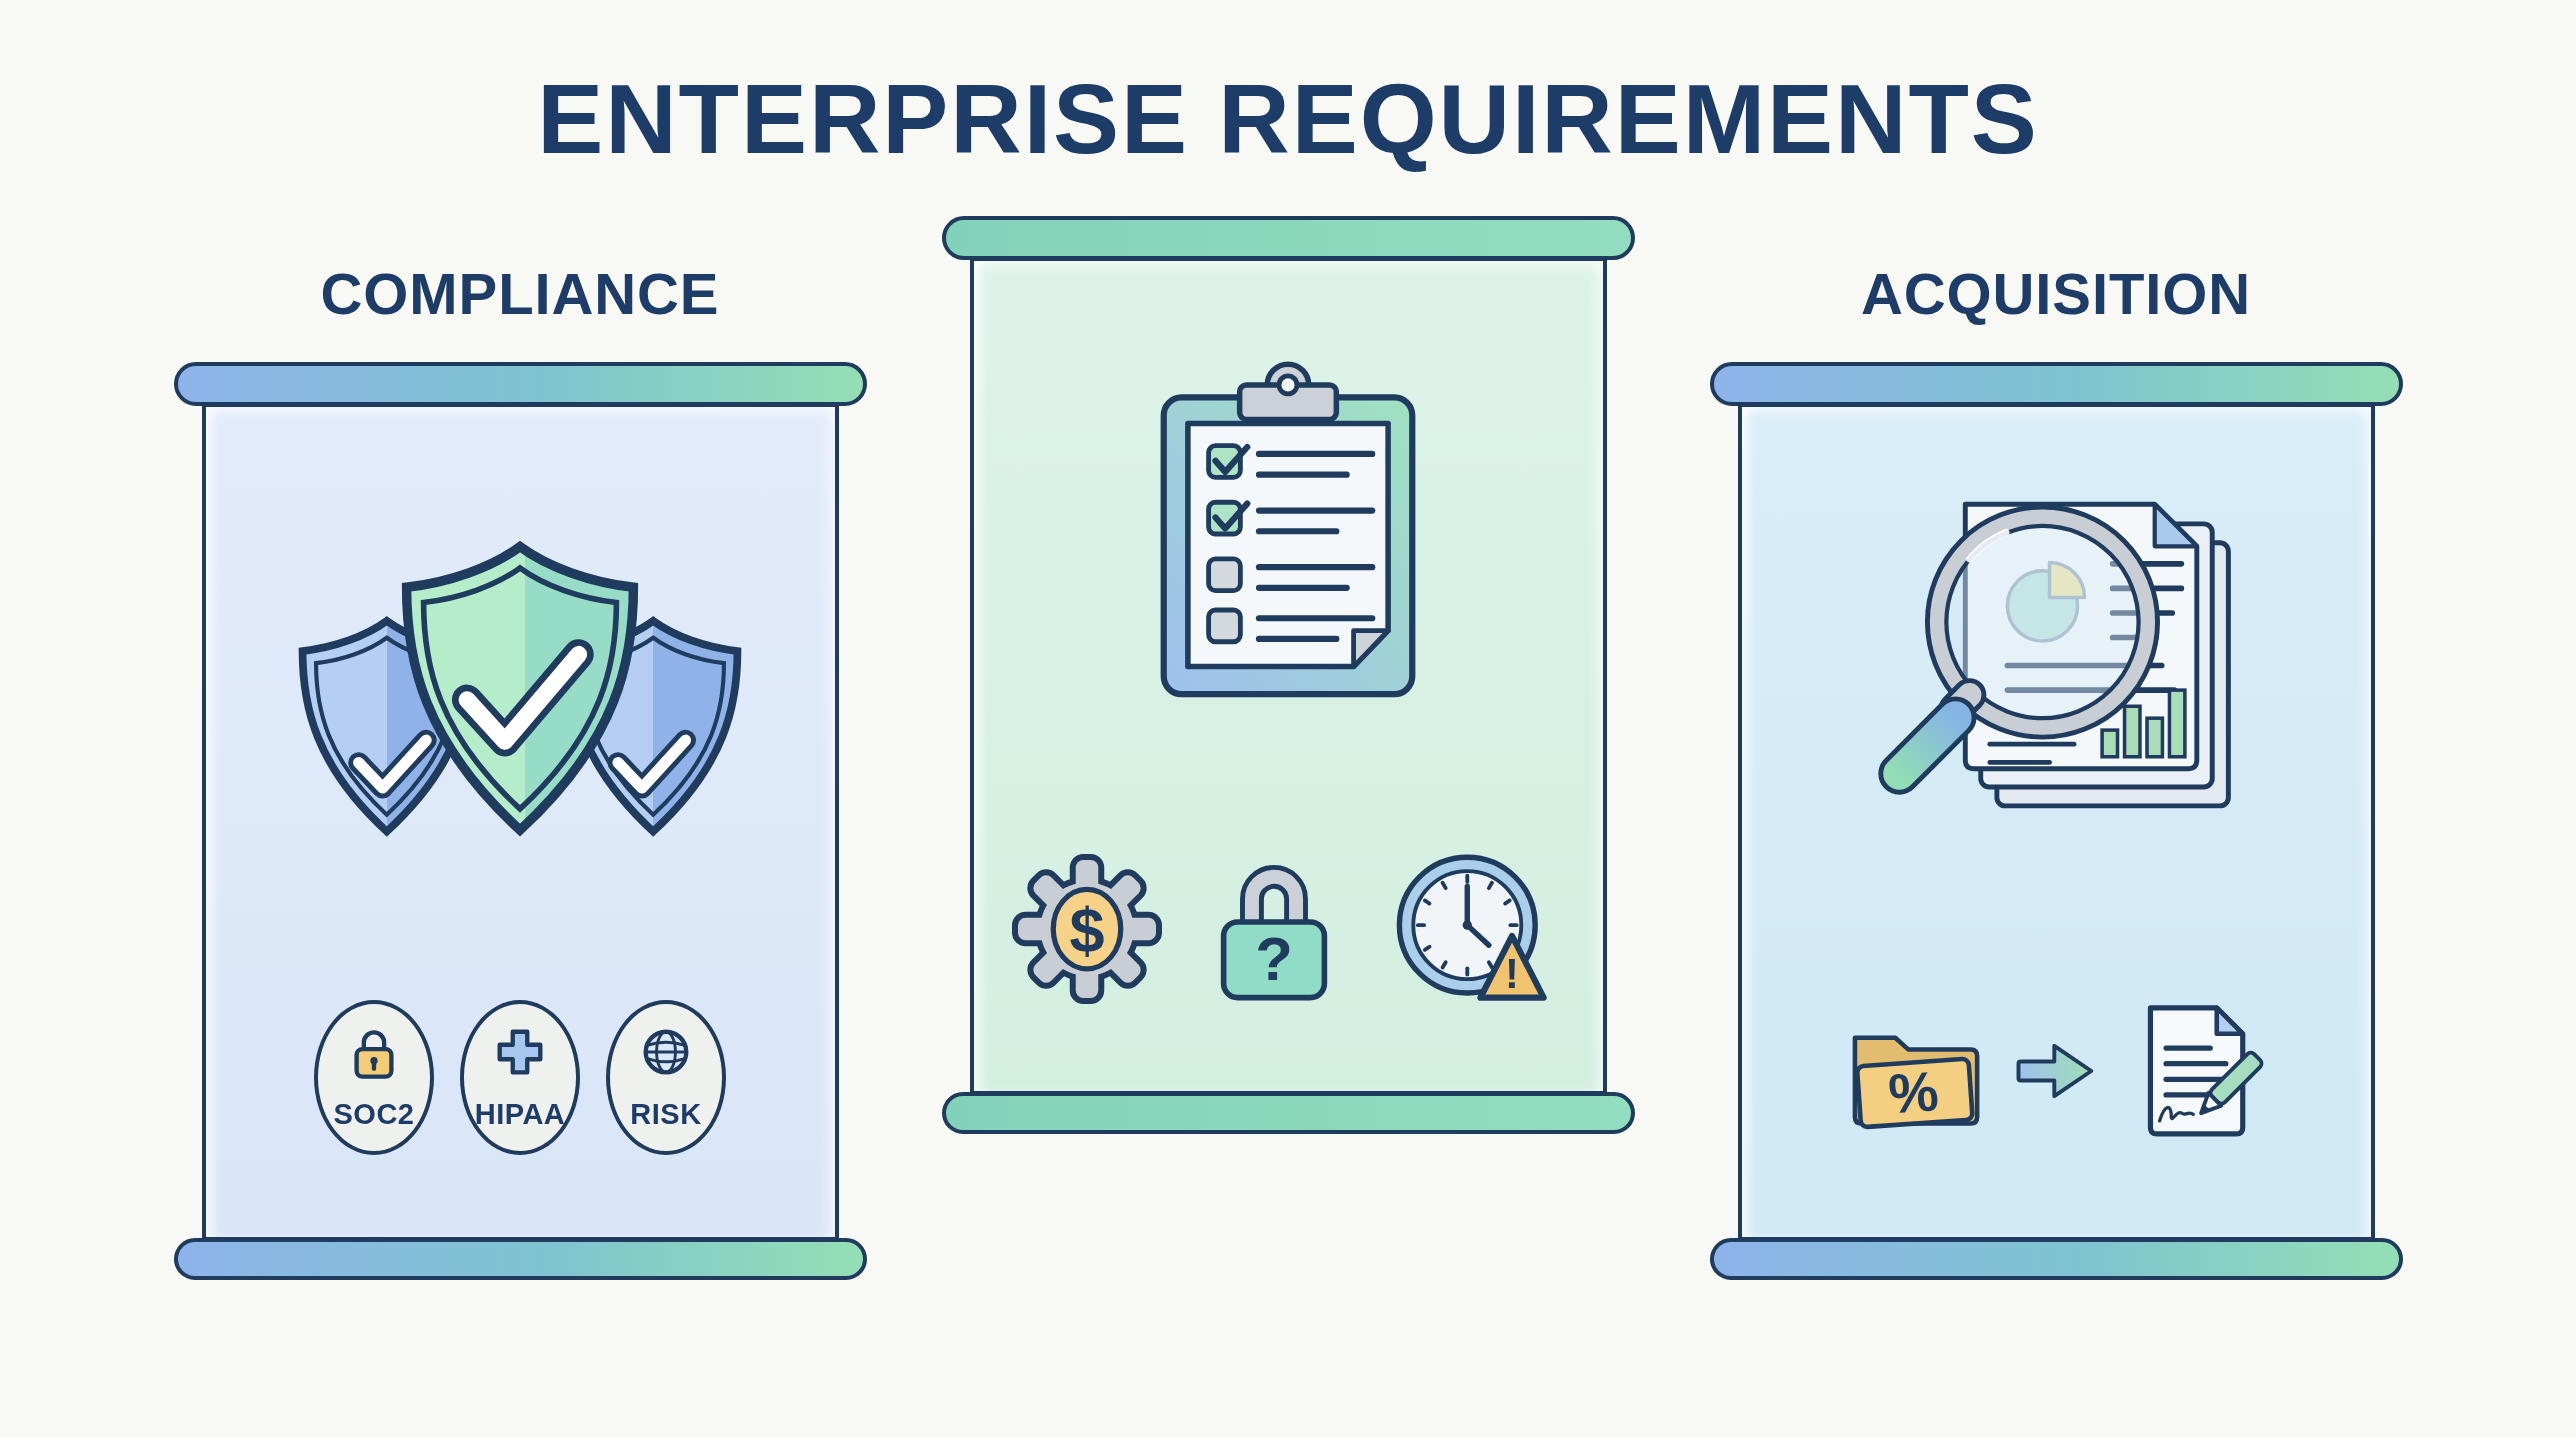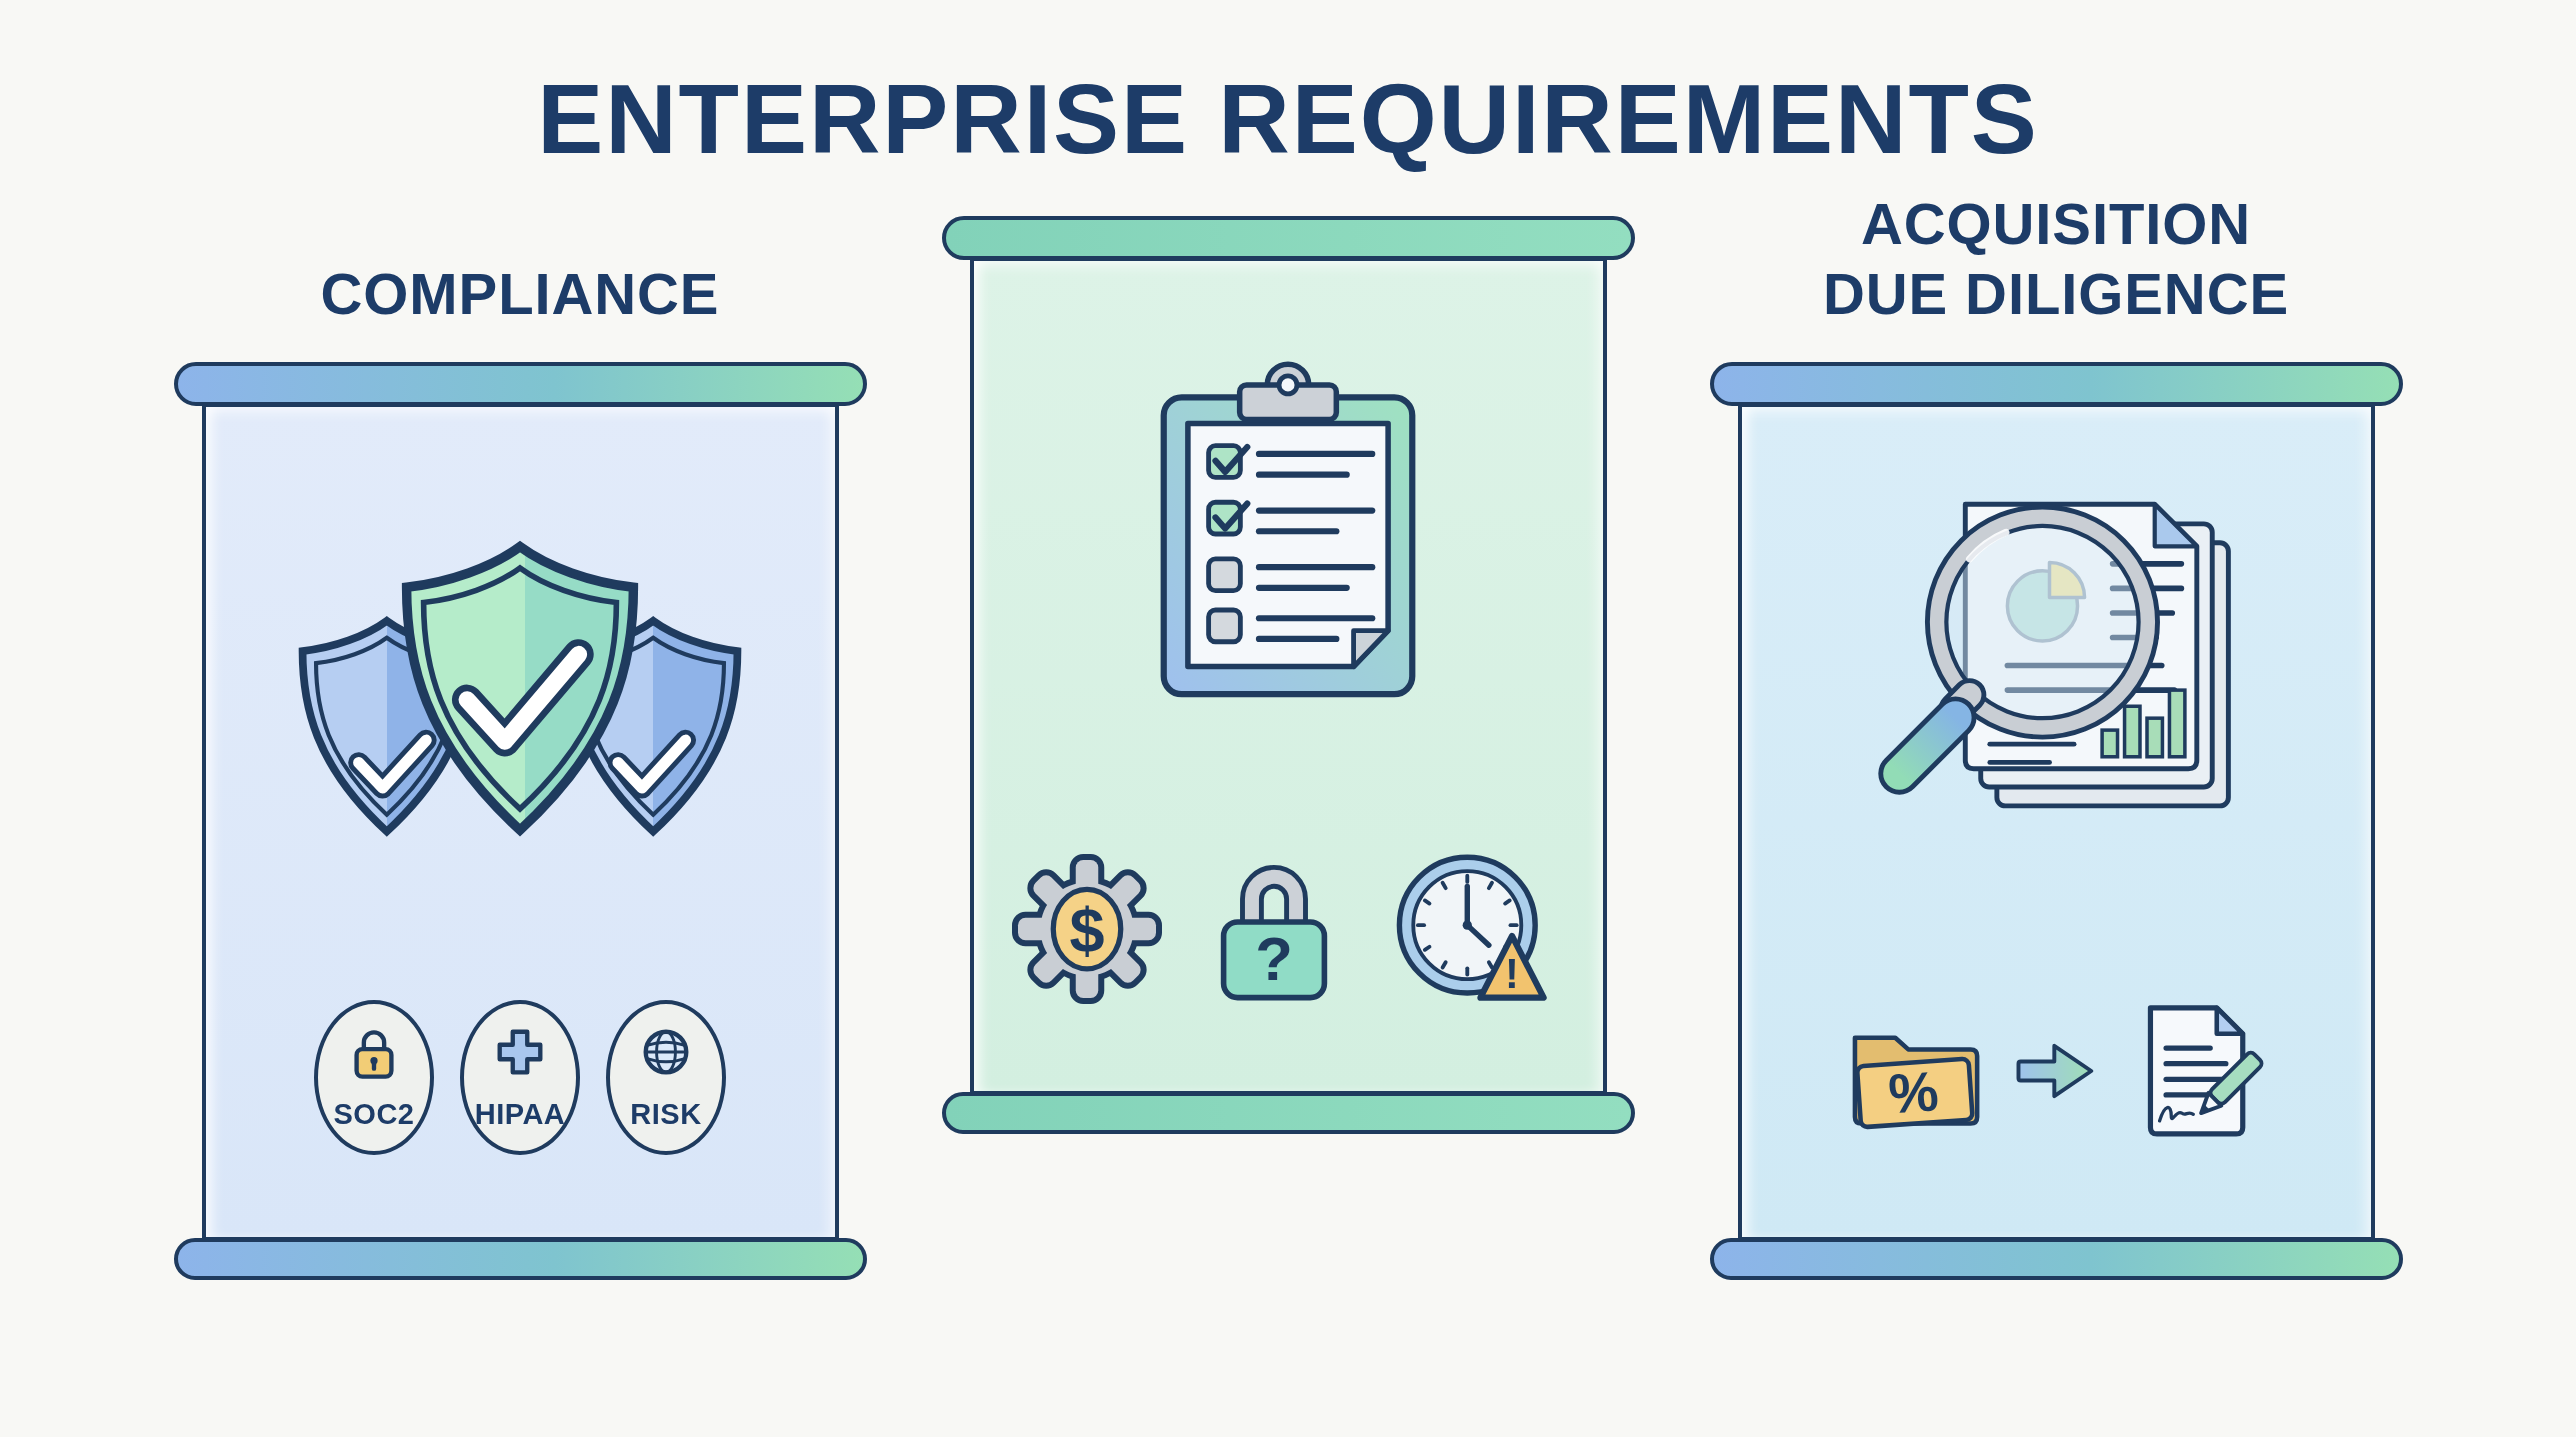--- a/index.html
+++ b/index.html
@@ -253,21 +253,20 @@
         </div>
 
       </div>
       <div class="bar bar-bottom grad-green"></div>
     </div>
   </section>
 
   <section class="column">
     <h2 class="col-header">
       <span>ACQUISITION</span>
-      <span>DUE DILIGENCE</span>
     </h2>
     <div class="card">
       <div class="bar grad-blue-green"></div>
       <div class="card-body body-acquisition">
 
         <svg class="docs-svg" width="449" height="379" viewBox="0 0 640 540">
           <defs>
             <linearGradient id="gHandle" gradientUnits="userSpaceOnUse" x1="176" y1="384" x2="96" y2="464">
               <stop offset="0" stop-color="#85b5e4"></stop>
                 <stop offset="1" stop-color="#92dcb6"></stop>

